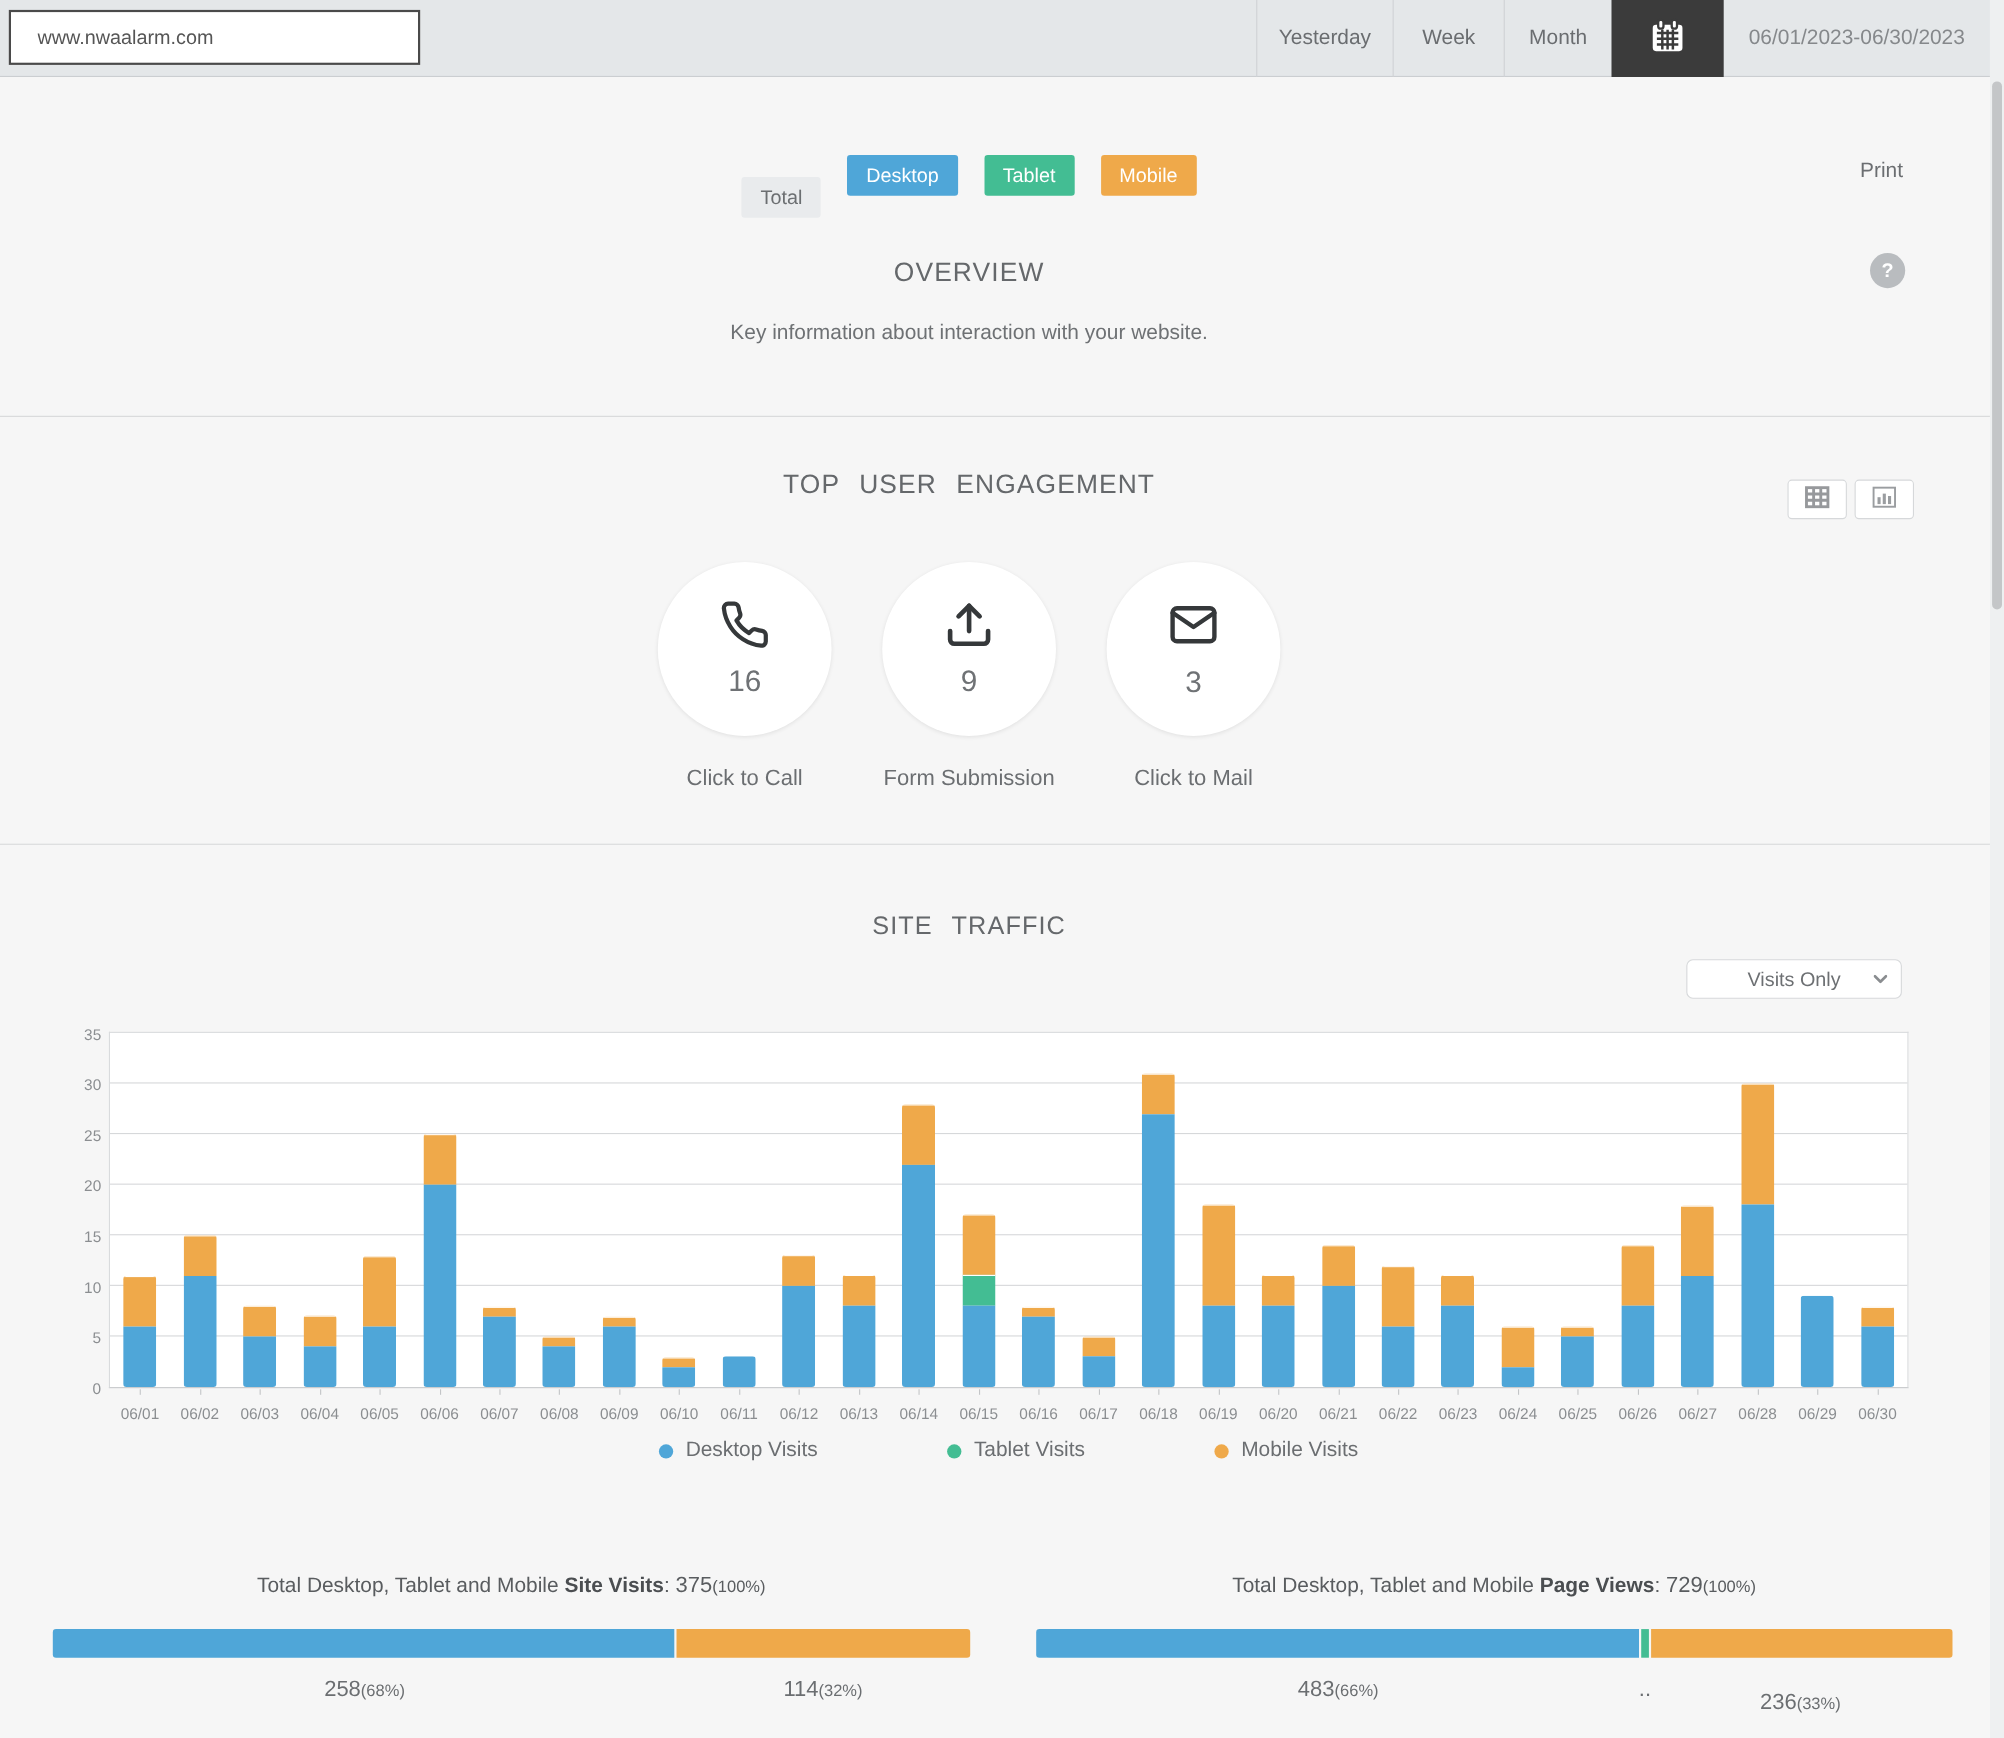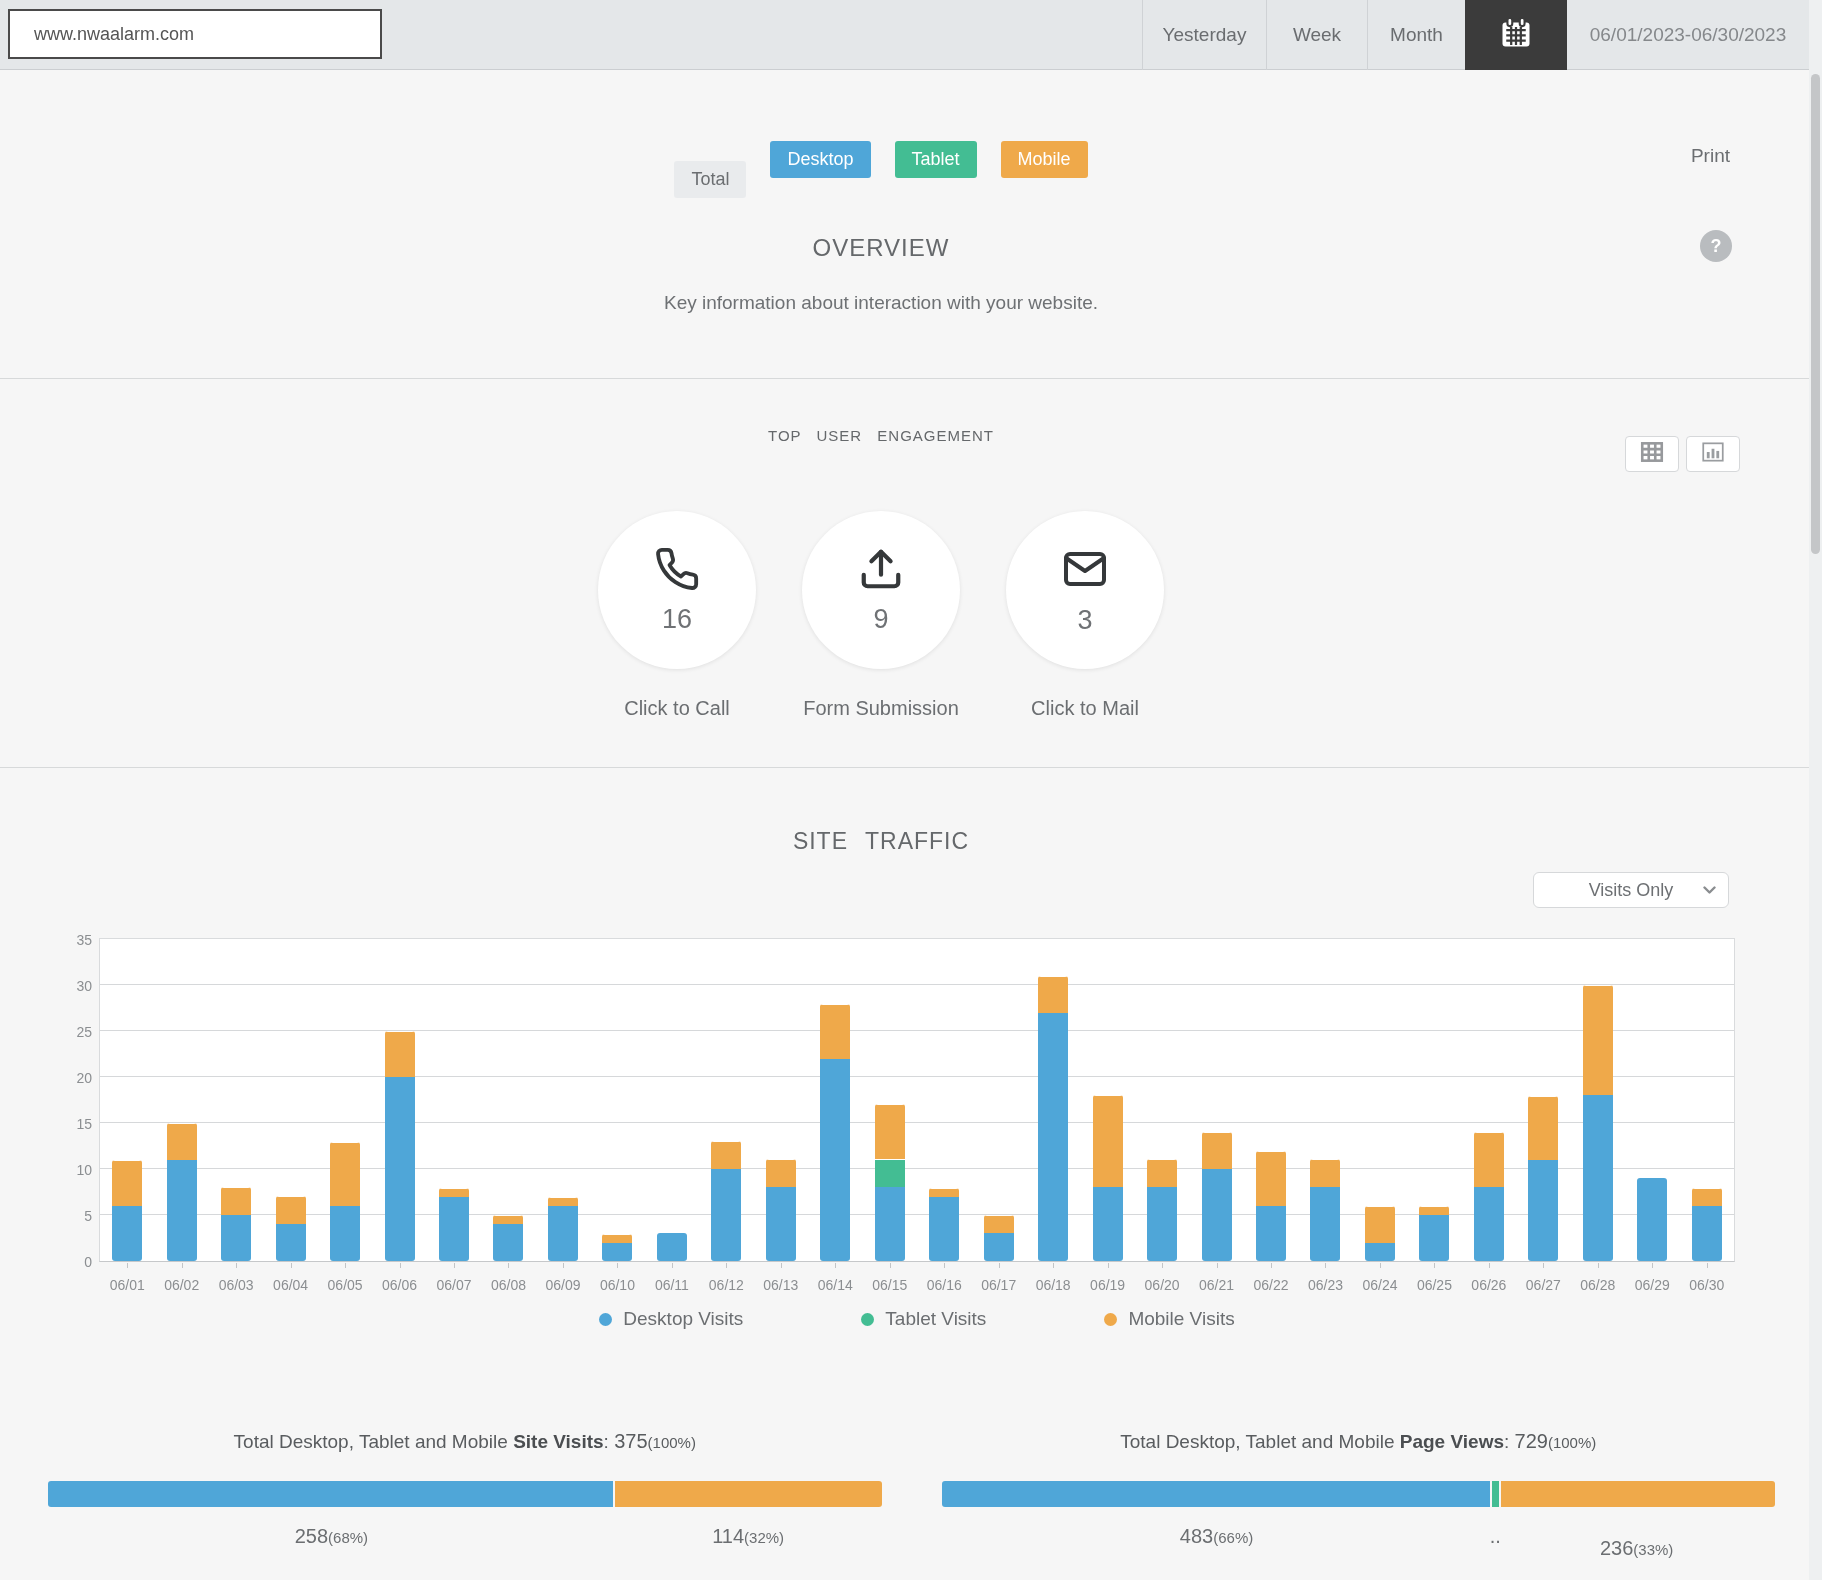--- a/index.html
+++ b/index.html
@@ -38,21 +38,21 @@
   .print-link { position:absolute; top:145px; right:92px; font-size:19px; color:#6b6e71; cursor:pointer; }
   .ov-title { position:absolute; top:234px; left:0; right:60px; text-align:center;
               font-size:24px; color:#65686b; letter-spacing:1px; }
   .help-icon { position:absolute; top:230px; right:90px; width:32px; height:32px; border-radius:50%;
                background:#b9bcbf; color:#fff; font-size:18px; font-weight:bold;
                display:flex; align-items:center; justify-content:center; cursor:pointer; }
   .ov-sub { position:absolute; top:292px; left:0; right:60px; text-align:center; font-size:19px; color:#6e7174; }
 
   
   .eng-title { position:absolute; top:427px; left:0; right:60px; text-align:center;
-               font-size:15px; color:#65686b; letter-spacing:1px; word-spacing:10px; }
+               font-size:24px; color:#65686b; letter-spacing:1px; word-spacing:10px; }
   .view-toggles { position:absolute; top:436px; right:82px; display:flex; gap:7px; }
   .toggle-btn { width:54px; height:36px; background:#fff; border:1px solid #d6d8da; border-radius:4px;
                 display:flex; align-items:center; justify-content:center; cursor:pointer; }
   .eng-row { position:absolute; top:511px; left:0; right:60px; display:flex; justify-content:center; gap:46px; }
   .eng-item { display:flex; flex-direction:column; align-items:center; }
   .eng-circle { width:158px; height:158px; border-radius:50%; background:#fff;
                 box-shadow:0 1px 4px rgba(0,0,0,0.09); display:flex; flex-direction:column;
                 align-items:center; justify-content:center; gap:8px; }
   .eng-value { font-size:27px; color:#6f7275; }
   .eng-label { margin-top:28px; font-size:20px; color:#6b6e71; }

